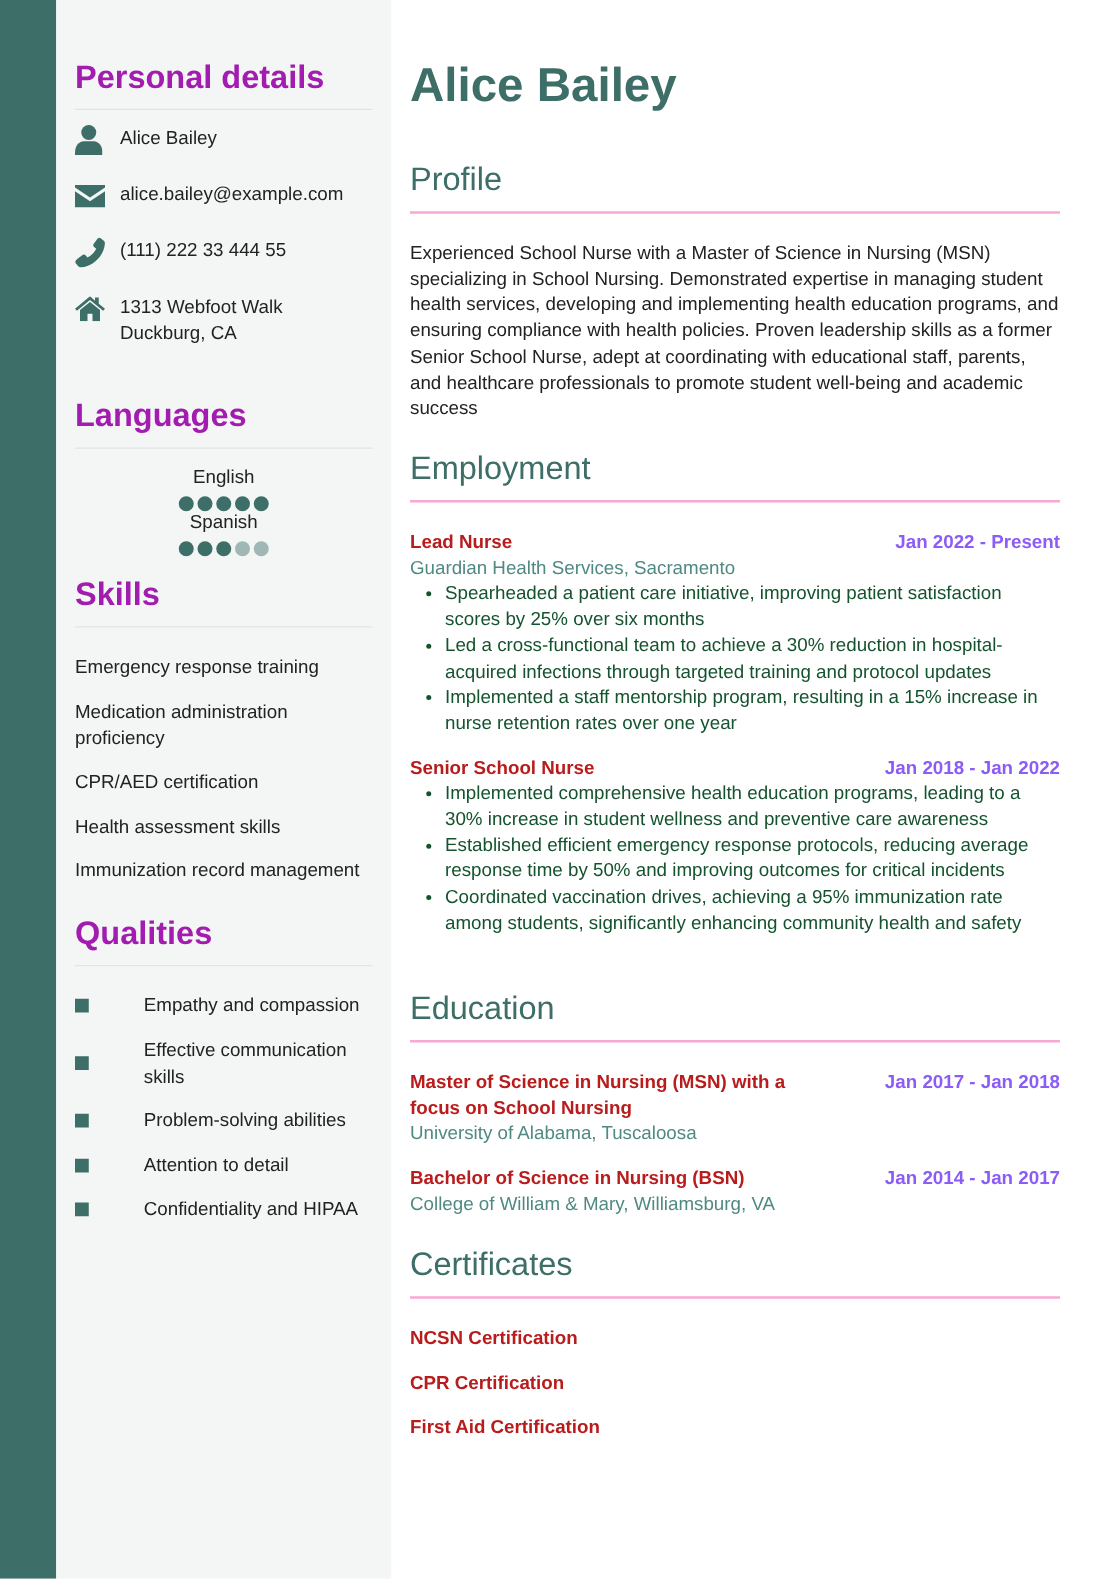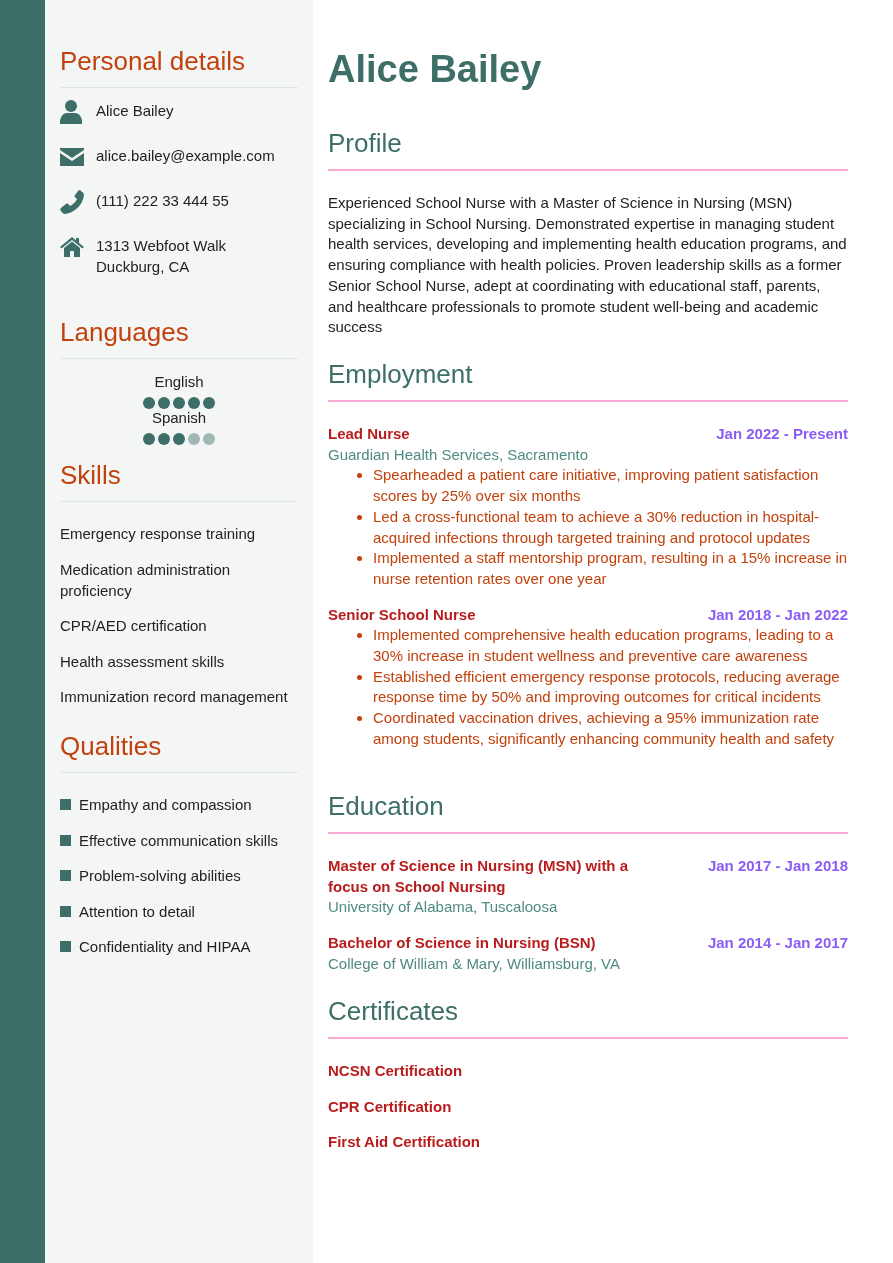--- a/index.html
+++ b/index.html
@@ -3,21 +3,21 @@
   <meta charset="utf-8">
   <style>
     * { box-sizing: border-box; margin: 0; padding: 0; }
     html, body { width: 893px; height: 1263px; background: #ffffff; overflow: hidden; }
     body { font-family: "Liberation Sans", sans-serif; color: #222; position: relative; }
 
     .stripe { position: absolute; left: 0; top: 0; width: 45px; height: 1263px; background: #3d6e67; }
     .sidebar { position: absolute; left: 45px; top: 0; width: 268px; height: 1263px; background: #f4f6f6; padding: 0 15px; }
     .main { position: absolute; left: 328px; top: 0; width: 520px; }
 
-    .side-heading { font-size: 26px; color: #c2410c; font-weight: normal; padding-bottom: 10px; border-bottom: 1px solid #e1e4e4; }
+    .side-heading { font-size: 26px; color: #a21caf; font-weight: bold; padding-bottom: 10px; border-bottom: 1px solid #e1e4e4; }
 
     
     .pd-section { position: absolute; left: 15px; top: 46px; width: 238px; }
     .pd-list { margin-top: 12px; }
     .pd-item { display: flex; align-items: flex-start; min-height: 45px; font-size: 15px; line-height: 21px; color: #222; }
     .pd-icon { width: 36px; flex: none; height: 24px; display: flex; align-items: center; color: #3d6e67; }
     .pd-icon svg { fill: #3d6e67; }
 
     
     .lang-section { position: absolute; left: 15px; top: 317px; width: 238px; }
@@ -28,35 +28,35 @@
     .dot.off { background: #9fb8b5; }
 
     
     .skills-section { position: absolute; left: 15px; top: 460px; width: 238px; }
     .skills-list { list-style: none; margin-top: 14px; }
     .skills-list li { font-size: 15px; line-height: 21px; padding: 7px 0 7.5px; }
 
     
     .qual-section { position: absolute; left: 15px; top: 731px; width: 238px; }
     .qual-list { list-style: none; margin-top: 14px; }
-    .qual-list li { display: flex; align-items: center; font-size: 15px; line-height: 21px; padding: 7px 0 7.5px; }
+    .qual-list li { display: flex; align-items: center; font-size: 15px; line-height: 21px; padding: 7px 0 7.5px; gap: 36px; }
     .sq { width: 11px; height: 11px; background: #3d6e67; margin-right: 8px; flex: none; }
 
     
     .name { position: absolute; top: 48px; left: 0; font-size: 38px; font-weight: bold; color: #3d6e67; white-space: nowrap; }
     .main-heading { font-size: 26px; color: #3d6e67; font-weight: normal; padding-bottom: 10px; border-bottom: 2px solid #f9a8d4; width: 520px; }
     .section { position: absolute; left: 0; width: 520px; }
     .profile-text { font-size: 15px; line-height: 20.7px; margin-top: 22px; color: #222; }
 
     .entry { margin-top: 20px; }
     .entry-head { display: flex; justify-content: space-between; align-items: flex-start; }
     .entry-title { font-size: 15px; font-weight: bold; color: #b91c1c; line-height: 20.7px; }
     .entry-date { font-size: 15px; font-weight: bold; color: #8b5cf6; line-height: 20.7px; white-space: nowrap; }
     .entry-sub { font-size: 15px; color: #4f8a82; line-height: 20.7px; }
-    .bullets { margin-left: 45px; font-size: 15px; line-height: 20.7px; color: #c2410c; }
+    .bullets { margin-left: 28px; font-size: 15px; line-height: 20.7px; color: #14532d; }
     .bullets li { padding-left: 0; }
 
     .cert-list { list-style: none; margin-top: 22px; }
     .cert-list li { font-size: 15px; font-weight: bold; color: #b91c1c; line-height: 20.7px; margin-bottom: 15px; }
   </style>
 </head>
 <body>
 
 <div class="stripe"></div>
 

